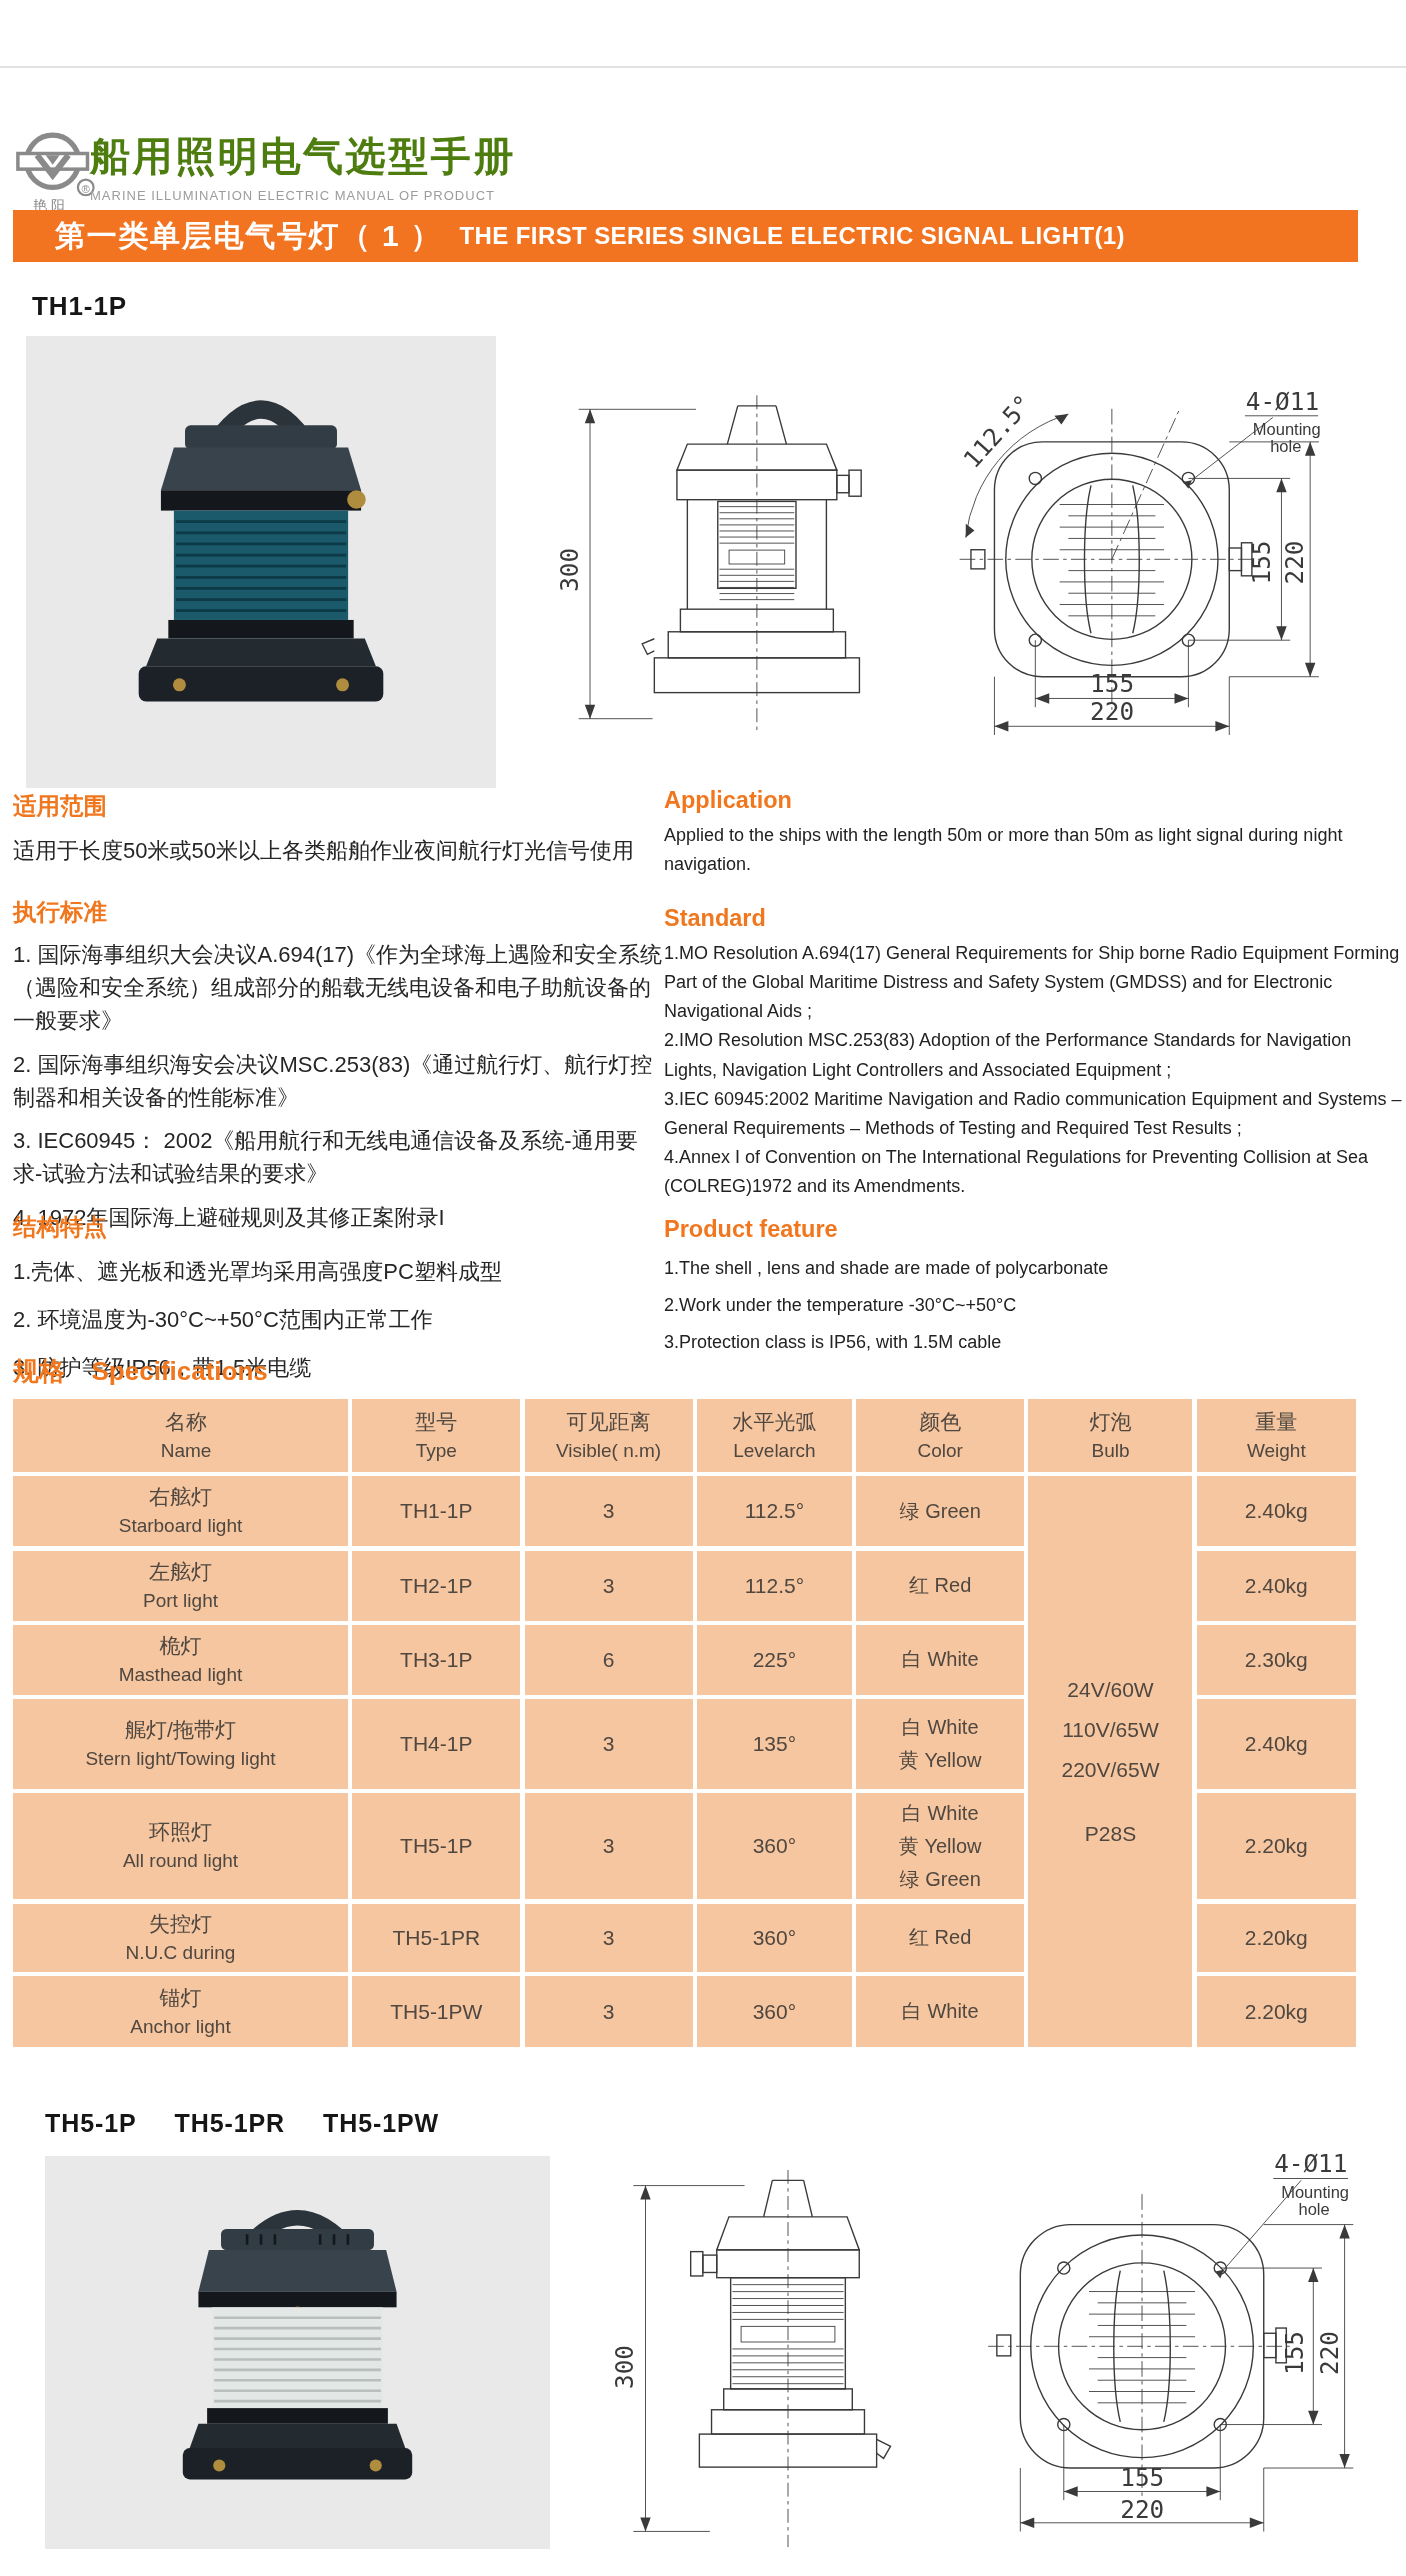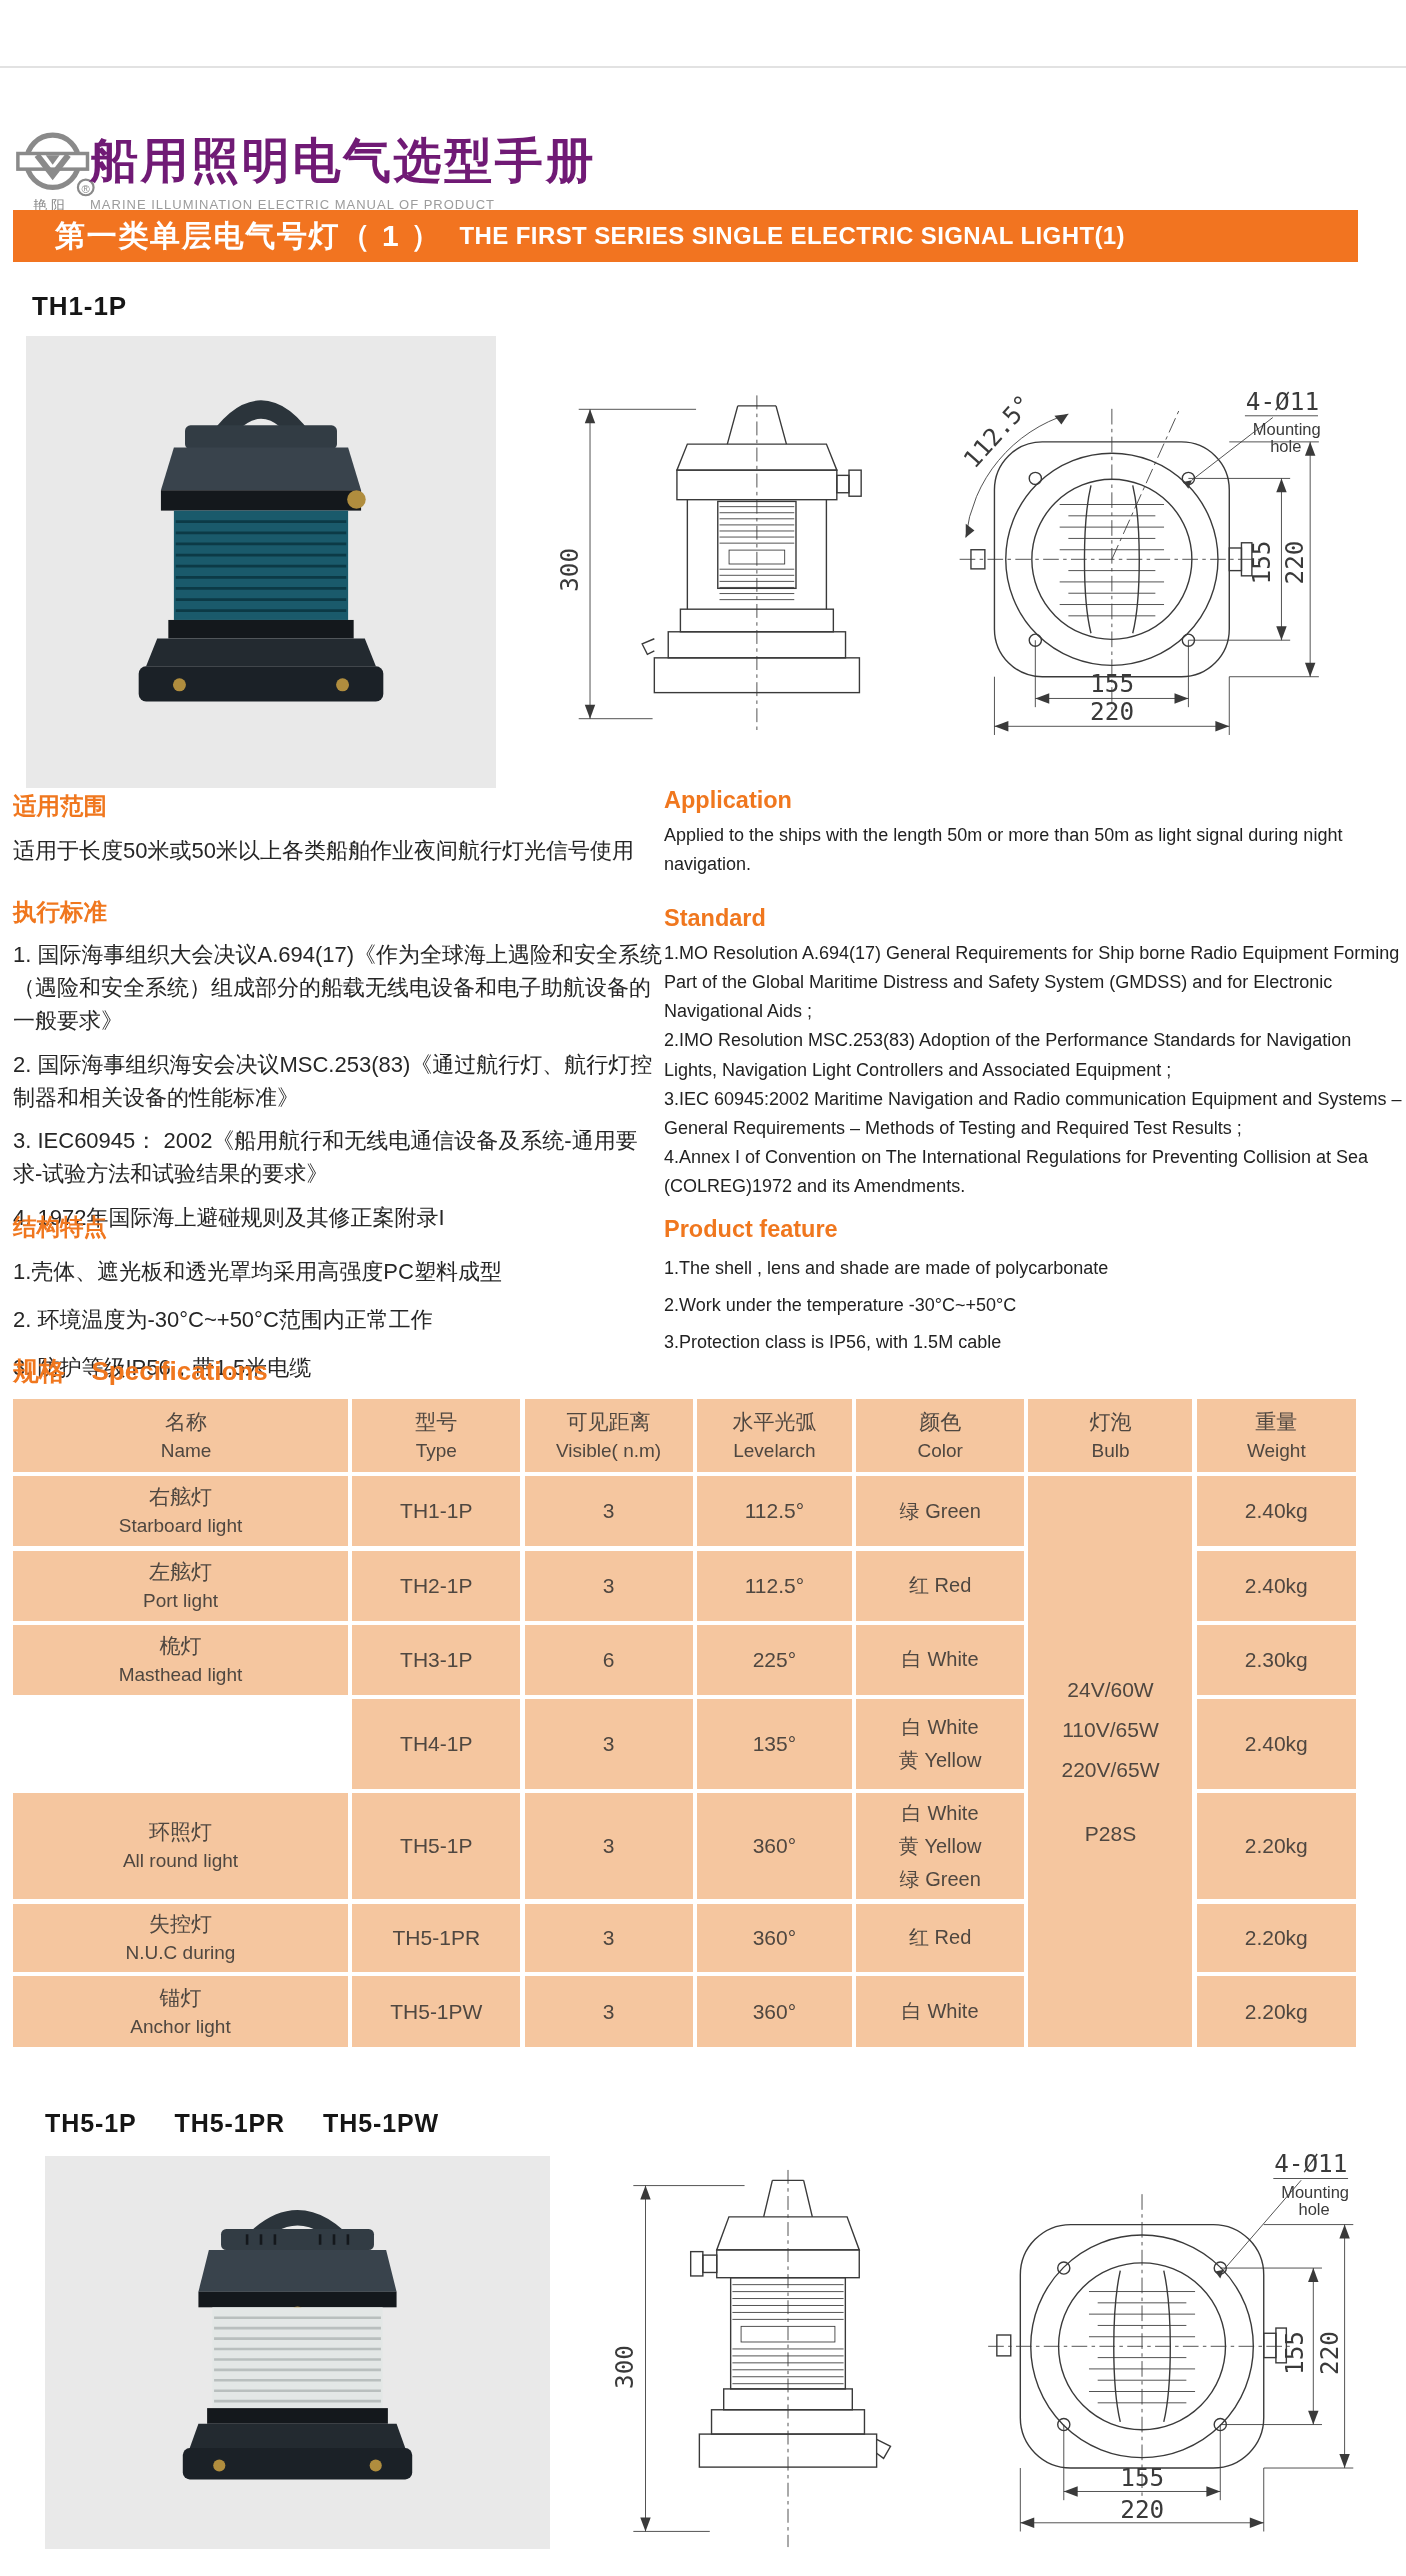--- a/index.html
+++ b/index.html
@@ -3,21 +3,21 @@
 <meta charset="utf-8">
 <style>
   html,body{margin:0;padding:0;background:#fff;}
   .page{position:relative;width:1407px;height:2576px;background:#fff;overflow:hidden;
         font-family:"Liberation Sans","DejaVu Sans",sans-serif;color:#2b2b2b;}
   .top-rule{position:absolute;left:0;top:66px;width:1407px;height:1.7px;background:#e2e2e2;}
 
   
   .logo{position:absolute;left:15.7px;top:130px;width:96px;height:87px;}
   .brand{position:absolute;left:90px;top:129px;}
-  .brand-cn{font-size:48px;font-weight:bold;color:#701a75;letter-spacing:2.6px;}
+  .brand-cn{font-size:40px;font-weight:bold;color:#4d7c0f;letter-spacing:2.6px;}
   .brand-en{font-size:13px;color:#9c9c9c;letter-spacing:1px;margin-top:3.5px;}
 
   
   .banner{position:absolute;left:13px;top:210px;width:1345px;height:52px;background:#F27420;
           display:flex;align-items:center;padding-left:42px;box-sizing:border-box;}
   .banner .cn{font-size:30px;font-weight:bold;color:#fff;letter-spacing:1.7px;}
   .banner .en{font-size:24px;font-weight:bold;color:#fff;margin-left:17.4px;letter-spacing:0.4px;}
 
   .model-top{position:absolute;left:32px;top:291px;font-size:26px;font-weight:bold;color:#161616;letter-spacing:0.9px;}
 
@@ -380,20 +380,24 @@
       </div>
       <div class="cell big" style="grid-area: 4 / 4;">
         <div>225°</div>
       </div>
       <div class="cell colors" style="grid-area: 4 / 5;">
         <div>白 White</div>
       </div>
       <div class="cell big" style="grid-area: 4 / 7;">
         <div>2.30kg</div>
       </div>
+      <div class="cell" style="grid-area: 5 / 1;">
+        <div class="cn">艉灯/拖带灯</div>
+        <div class="en">Stern light/Towing light</div>
+      </div>
       <div class="cell big" style="grid-area: 5 / 2;">
         <div>TH4-1P</div>
       </div>
       <div class="cell big" style="grid-area: 5 / 3;">
         <div>3</div>
       </div>
       <div class="cell big" style="grid-area: 5 / 4;">
         <div>135°</div>
       </div>
       <div class="cell colors" style="grid-area: 5 / 5;">

